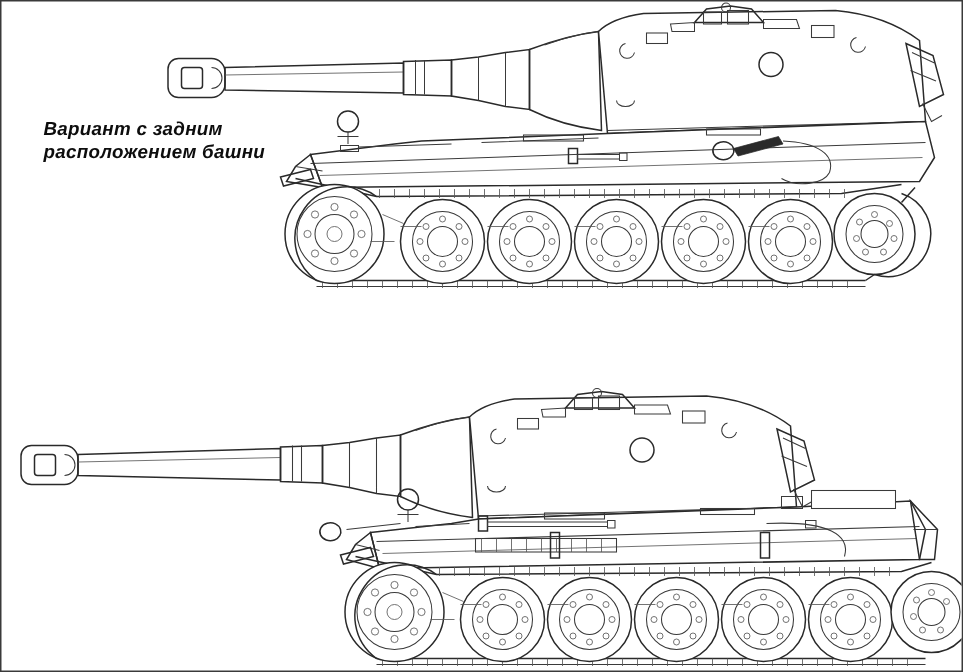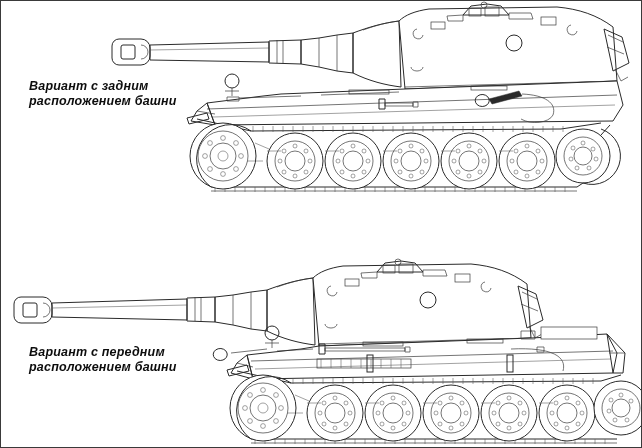--- a/index.html
+++ b/index.html
@@ -479,16 +479,14 @@
       </g>
 
       <g class="ln-h">
         <path d="M306 402 h14 M364 402 h14 M422 402 h14 M480 402 h14 M538 402 h14"></path>
         <path d="M294 394 L308 400 M286 412 L302 412"></path>
       </g>
       <path class="ln" d="M290 382 a33 33 0 0 0 -40 56"></path>
     </g>
   </svg>
 
-  <div class="caption" id="cap-bottom"><span>Вариант с передним</span>
-<span>расположением башни</span></div>
 
 </div>
 
 </body></html>

